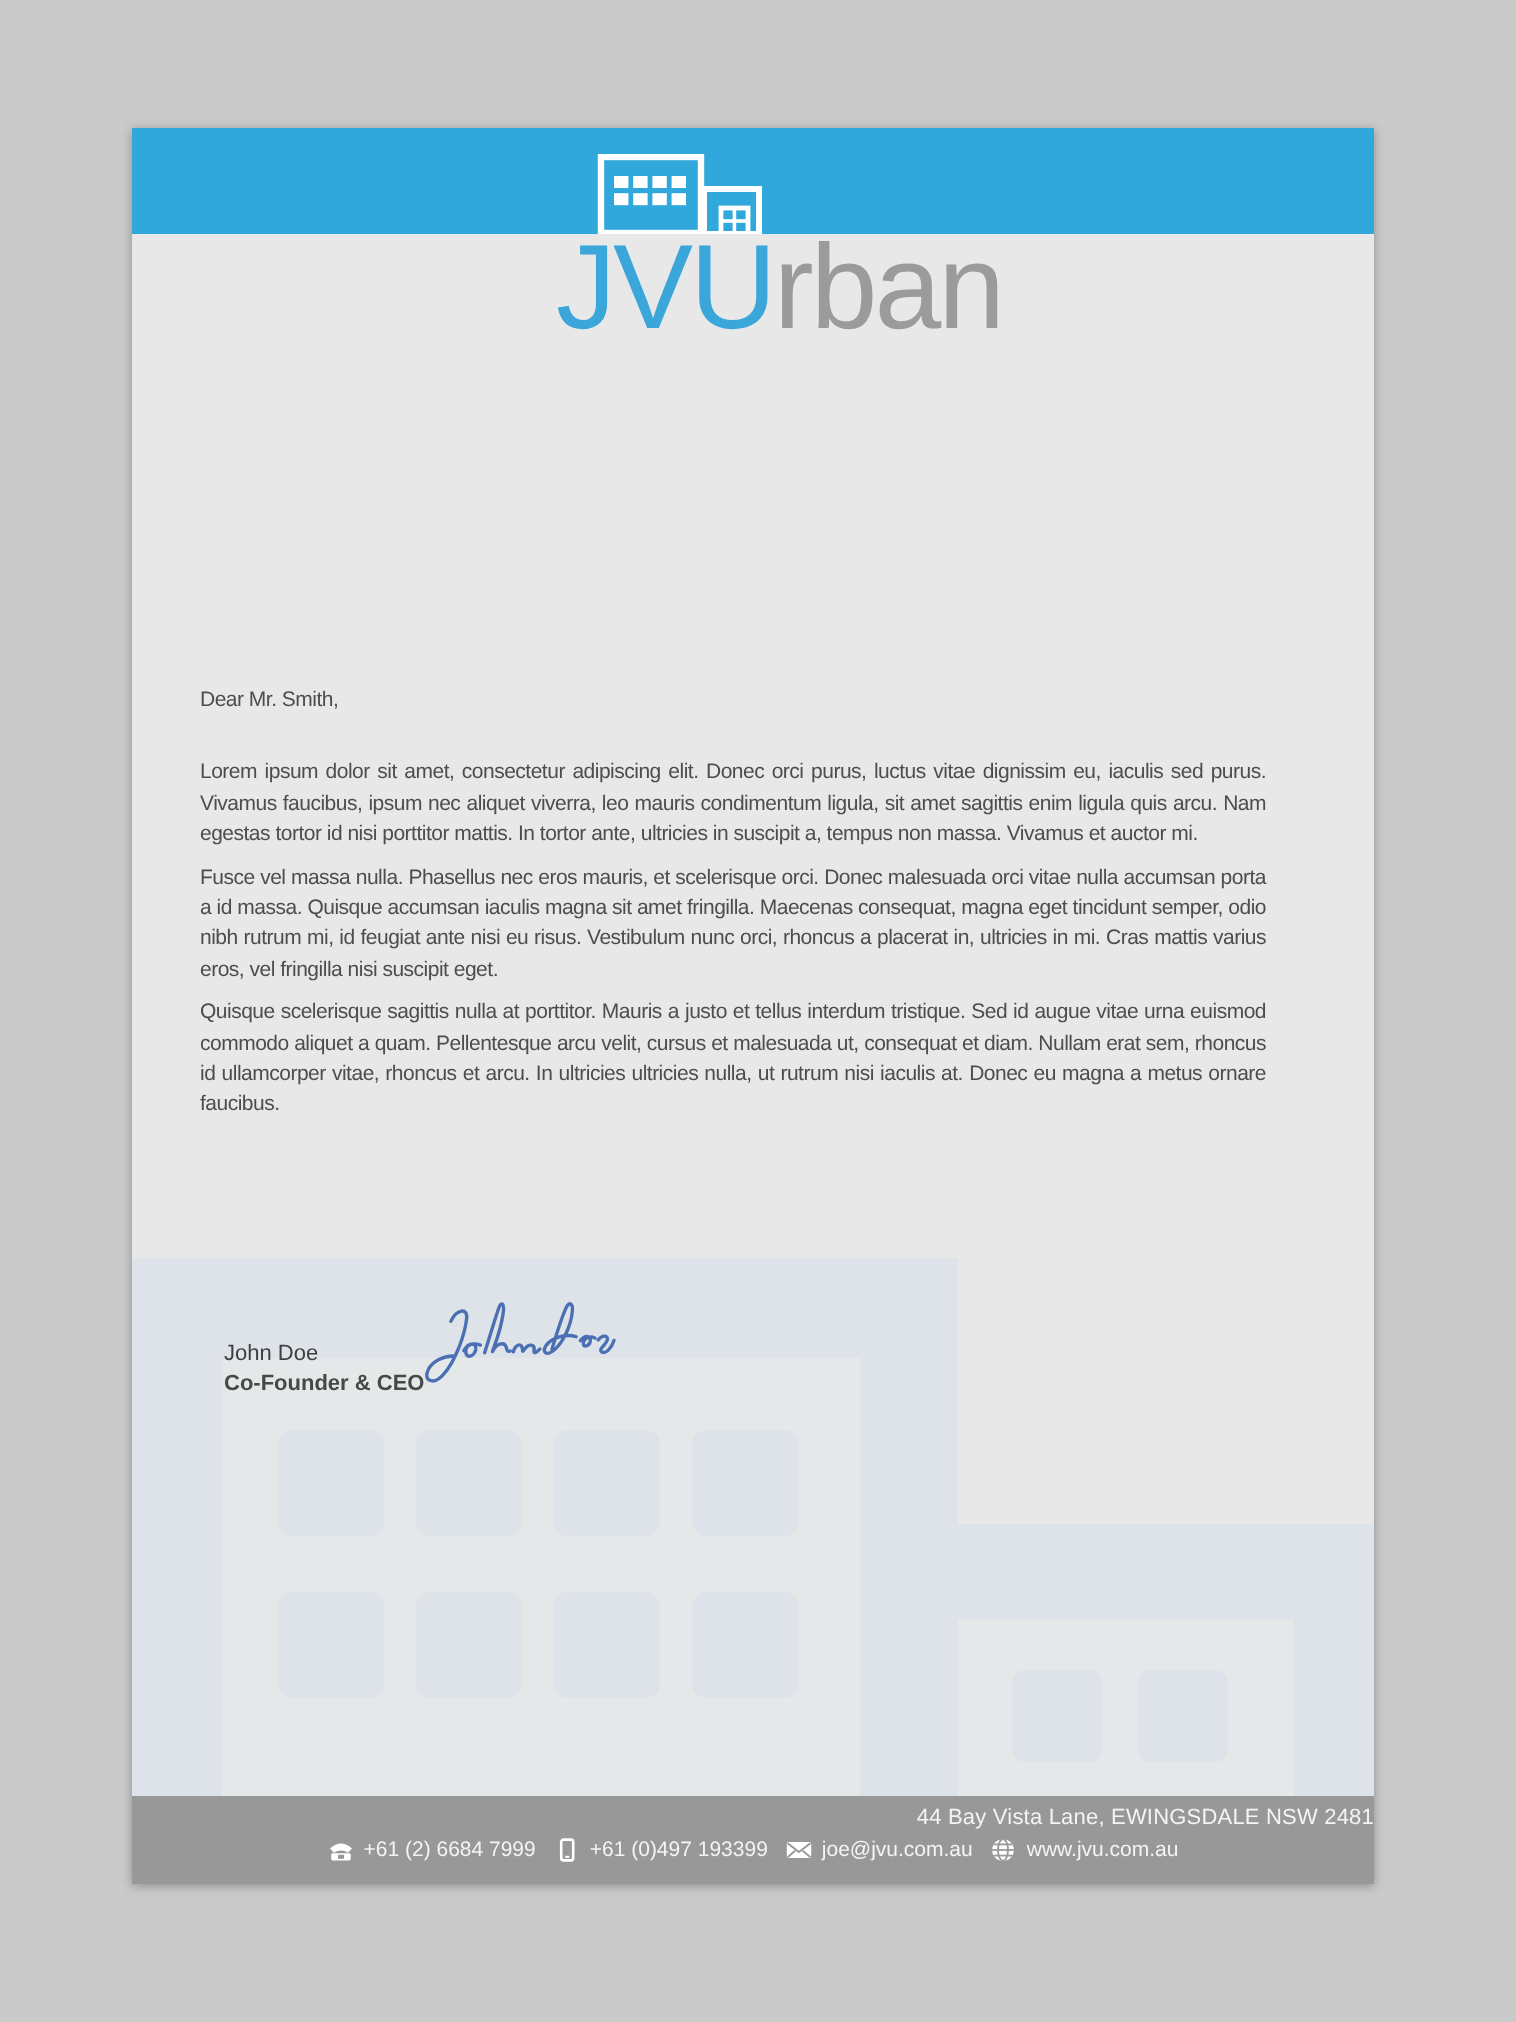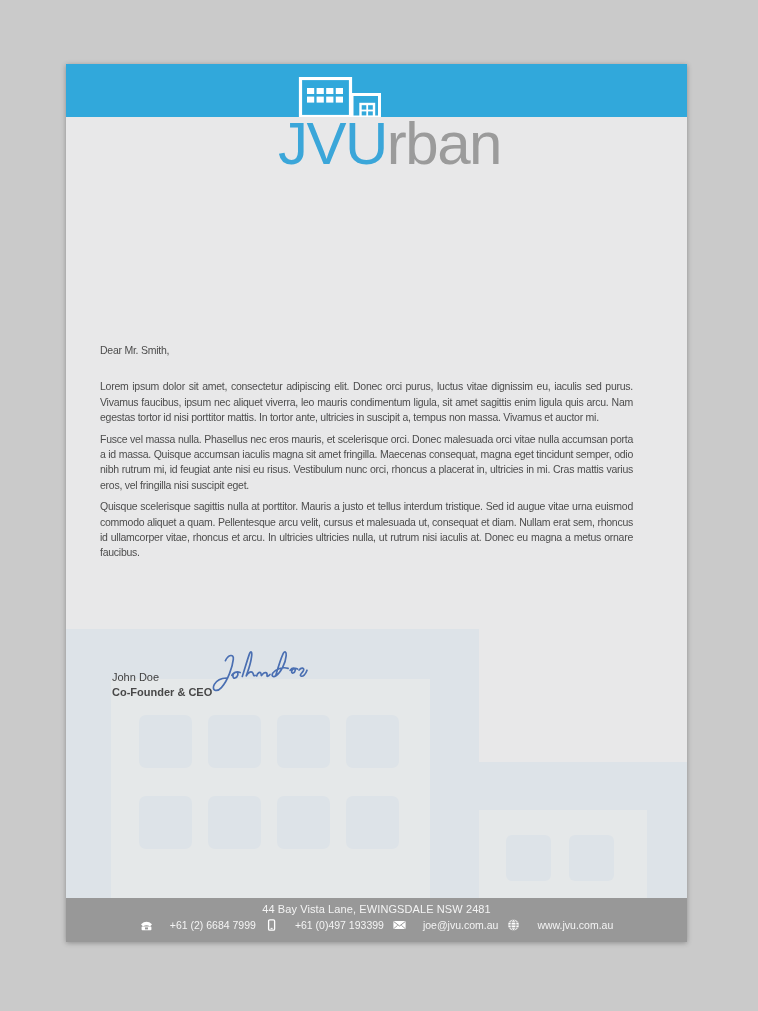--- a/index.html
+++ b/index.html
@@ -36,26 +36,26 @@
   .greeting{margin:0 0 21px 0;text-align:left;}
   .letter p{margin:0 0 6px 0;}
   .signoff{position:absolute;left:46px;top:574px;font-size:11px;line-height:15px;color:#3f3f3f;margin-top:32px;}
   .signoff .title{color:#484848;font-weight:bold;}
   .signature{position:absolute;left:138px;top:582px;width:104px;height:50px;transform:rotate(-2deg);}
   
   .footer{
     position:absolute;left:0;bottom:0;width:100%;height:44px;
     background:#989898;color:#f4f4f4;
   }
-  .footer-address{margin-top:5px;text-align:center;font-size:11px;letter-spacing:0.1px;}
+  .footer-address{margin-top:5px;text-align:right;font-size:11px;letter-spacing:0.1px;}
   .footer-contacts{
     margin-top:4px;display:flex;justify-content:center;align-items:center;
     gap:9px;font-size:10.5px;
   }
-  .contact{display:inline-flex;align-items:center;gap:17px;white-space:nowrap;}
+  .contact{display:inline-flex;align-items:center;gap:5px;white-space:nowrap;}
   .cicon{display:inline-block;width:13px;height:12px;}
 </style>
 </head>
 <body>
 
 <div class="paper">
 
   <div class="band"></div>
 
   <div class="wm" style="left:0;top:565px;width:413px;height:269px;"></div>

